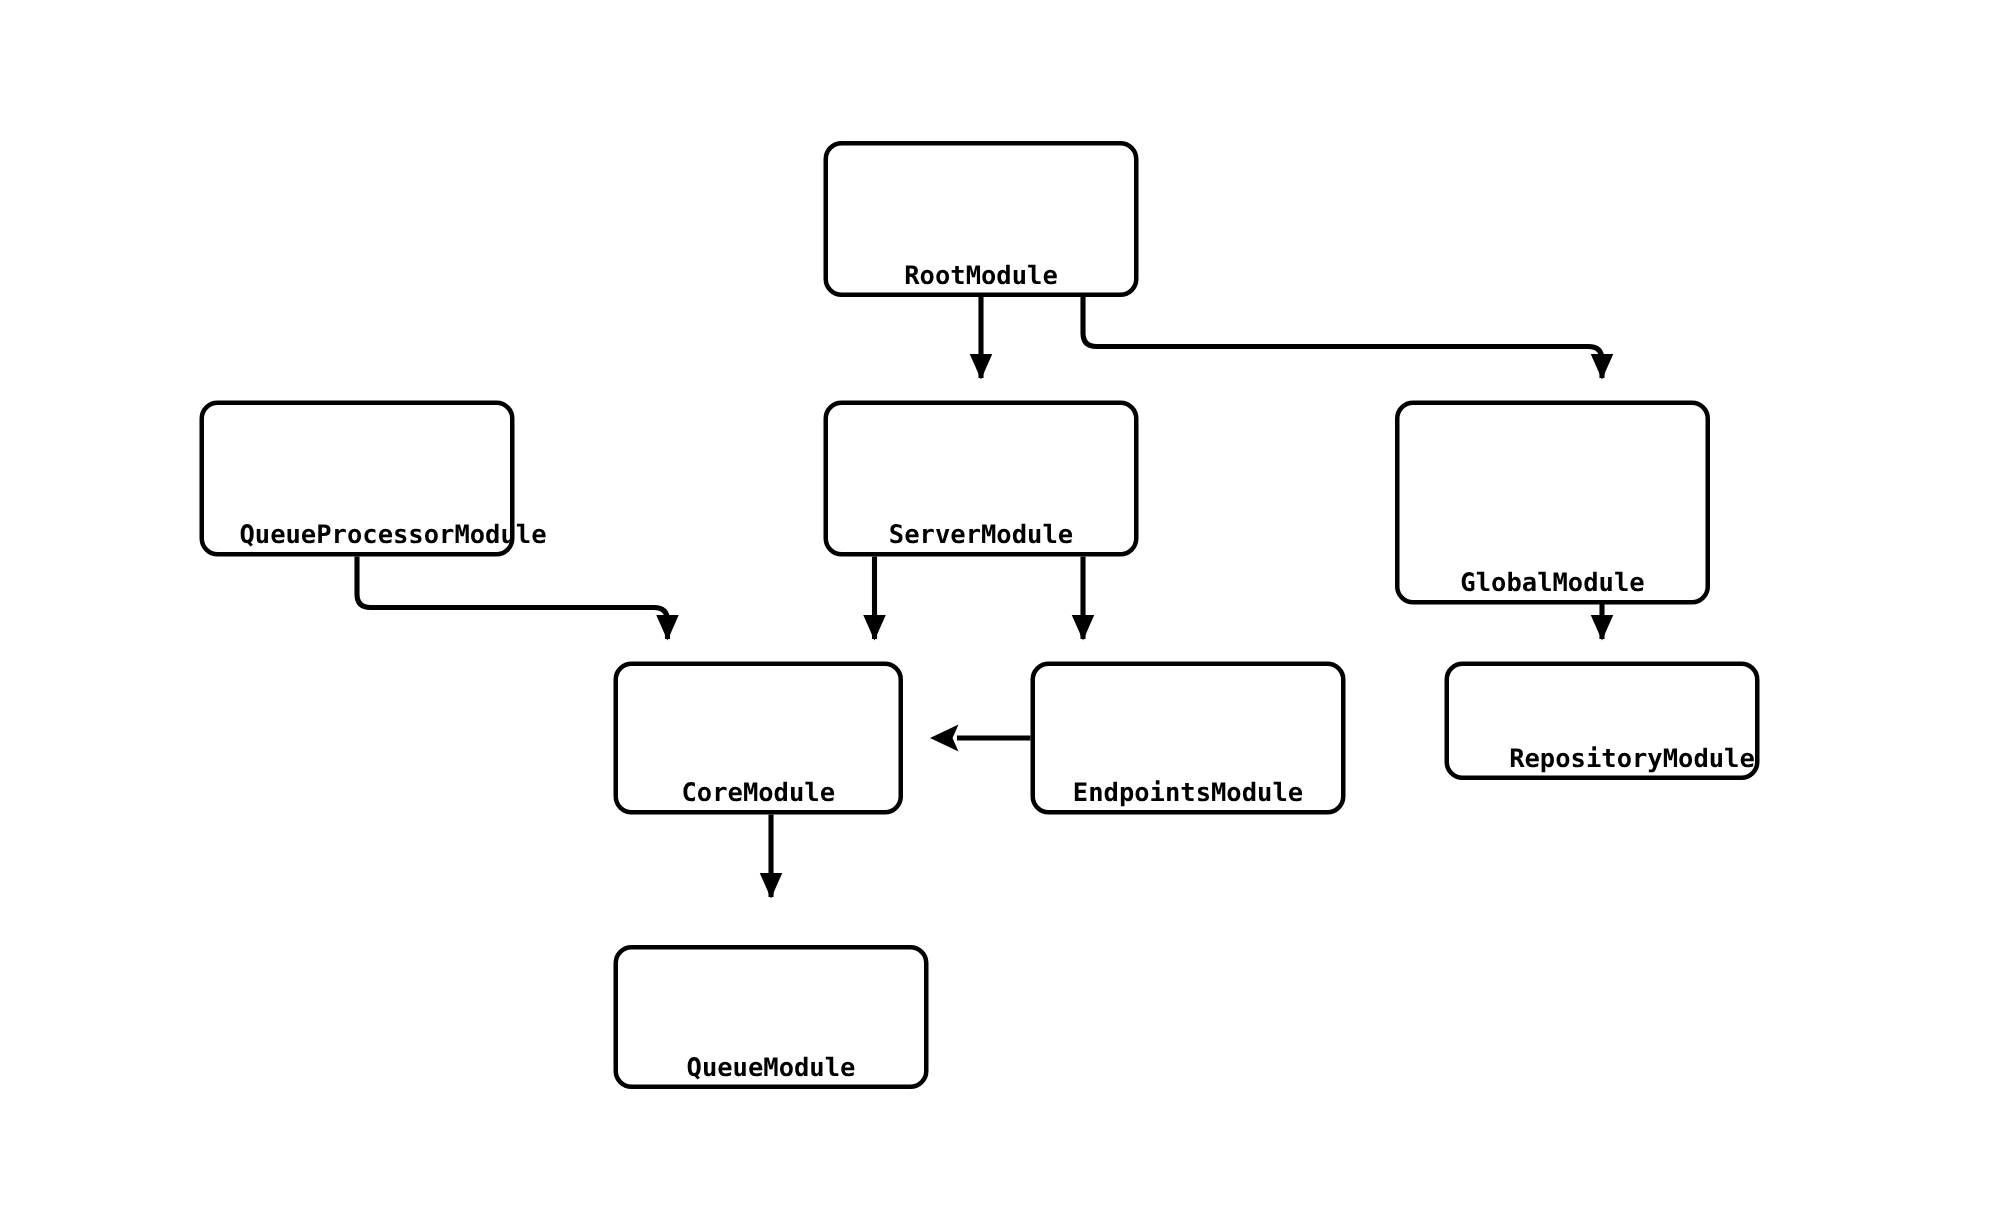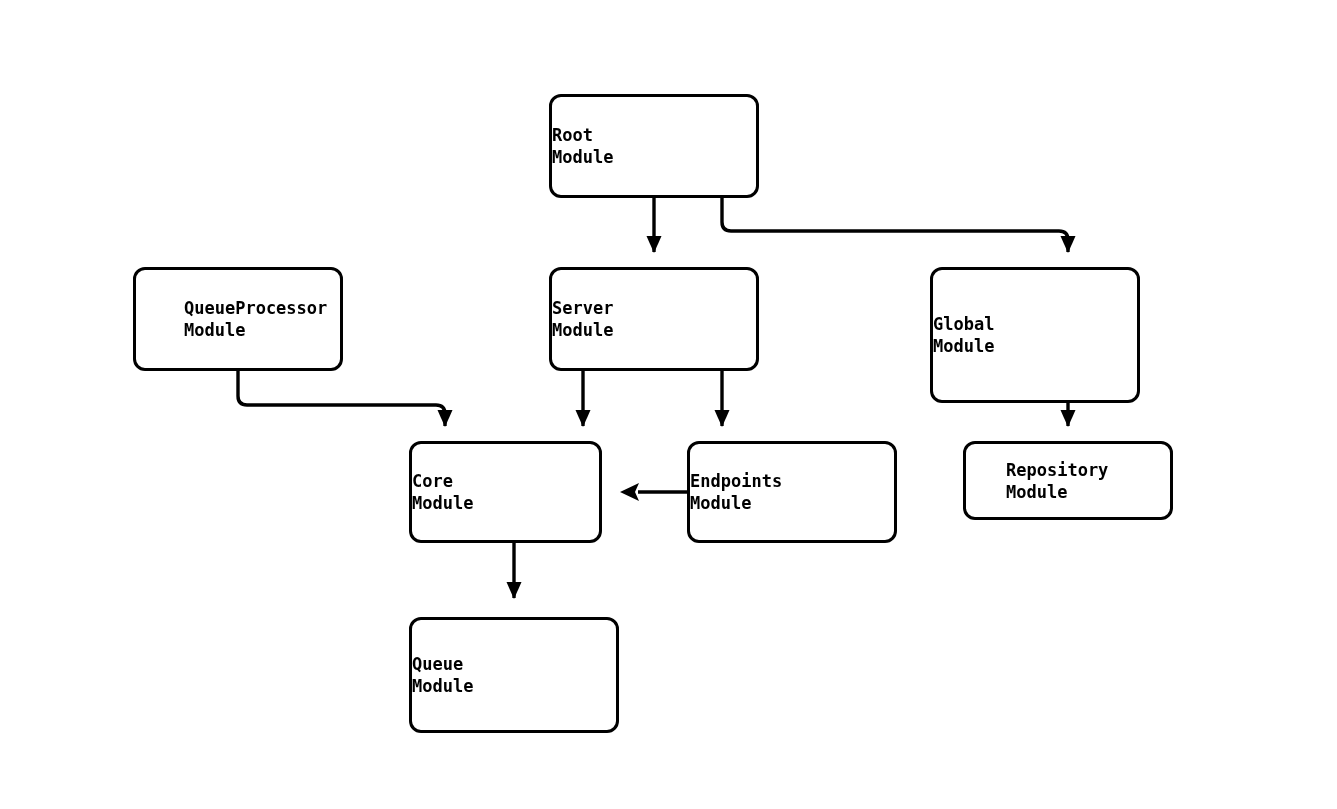--- a/index.html
+++ b/index.html
@@ -26,22 +26,22 @@
     width: 1337px;
     height: 809px;
   }
   .node {
     position: absolute;
     box-sizing: border-box;
     background: #ffffff;
     border: 3px solid #000000;
     border-radius: 12px;
     display: flex;
-    flex-direction: column;
-    align-items: flex-start;
+    flex-direction: row;
+    align-items: flex-end;
     justify-content: center;
     z-index: 2;
   }
   .node-label {
     font-family: "DejaVu Sans Mono", "Liberation Mono", monospace;
     font-size: 17px;
     font-weight: bold;
     line-height: 22px;
     color: #000000;
     text-align: center;
@@ -133,18 +133,18 @@
   <div class="node" style="left:687px; top:441px; width:210px; height:102px;">
     <div class="node-label">Endpoints</div>
     <div class="node-label">Module</div>
   </div>
 
   <div class="node" style="left:963px; top:441px; width:210px; height:79px;padding-left:40px;">
     <div class="node-label">Repository</div>
     <div class="node-label">Module</div>
   </div>
 
-  <div class="node" style="left:409px; top:617px; width:210px; height:116px;">
+  <div class="node" style="left:409px; top:630px; width:210px; height:96px;">
     <div class="node-label">Queue</div>
     <div class="node-label">Module</div>
   </div>
 
 </div>
 
 </body></html>

